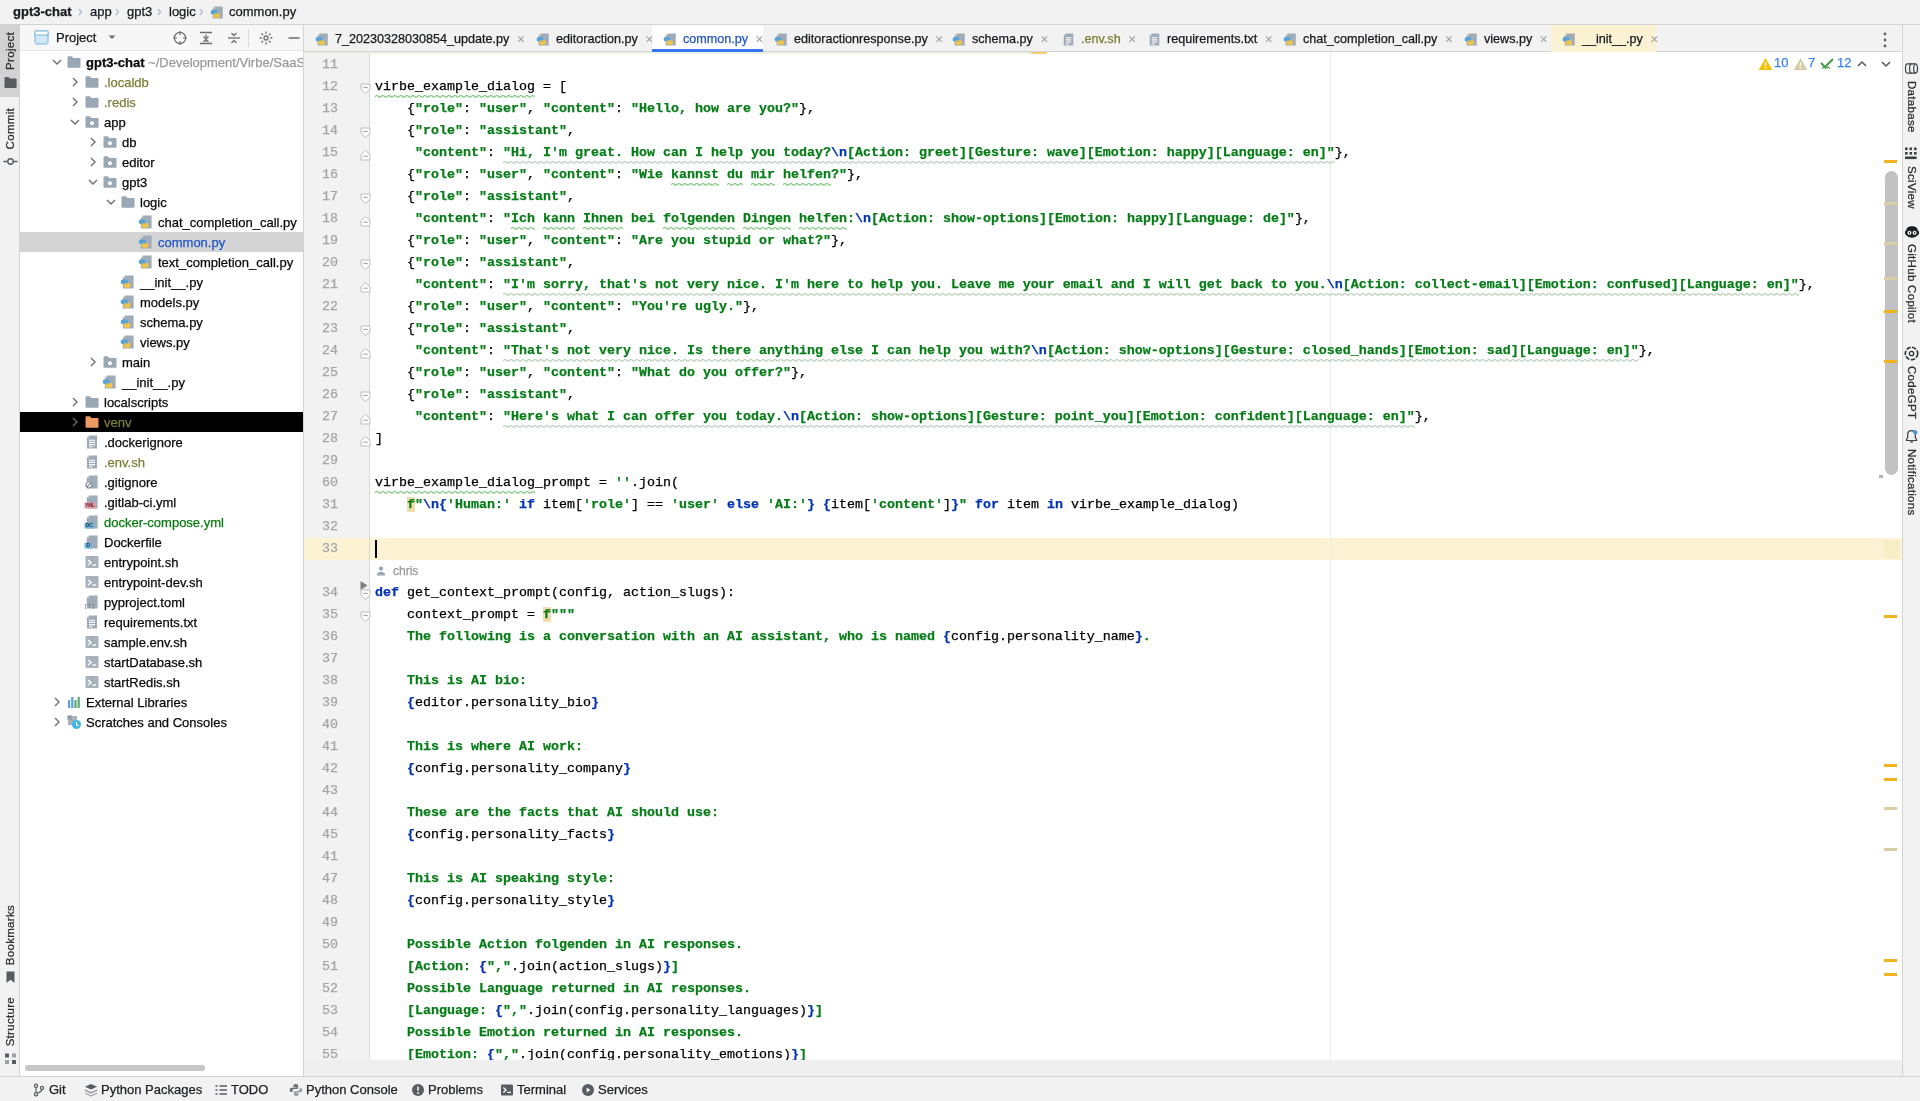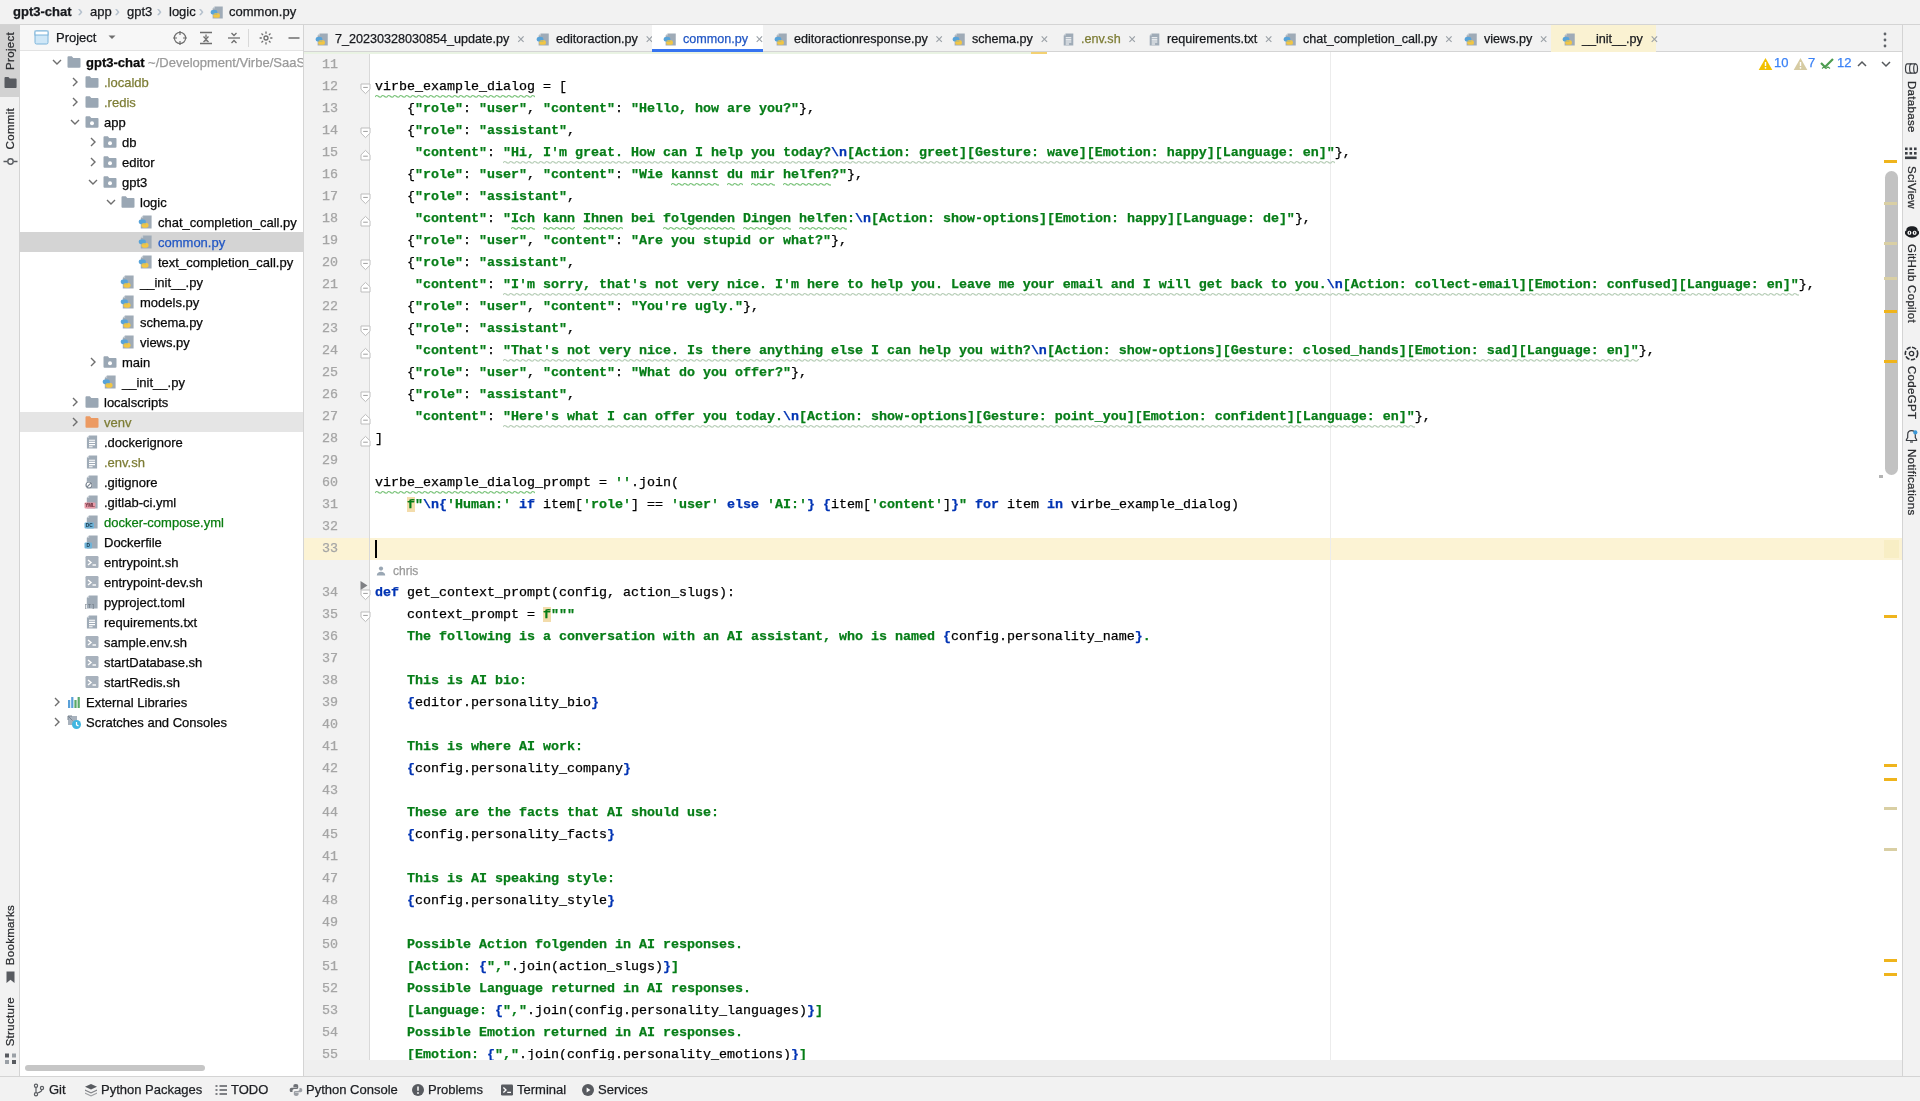--- a/index.html
+++ b/index.html
@@ -11,21 +11,21 @@
   border-right:1px solid #d4d4d4; }
 .lsitem { position:absolute; left:0; width:20px; display:flex; flex-direction:column; align-items:center; }
 .lslabel { writing-mode:vertical-rl; transform:rotate(180deg); font-size:11.5px; letter-spacing:0.3px; color:#2b2d30; }
 .lsicon { margin-top:5px; height:15px; }
 #pactive { position:absolute; left:0; top:0; width:20px; height:72px; background:#d2d2d2; }
 #panel { position:absolute; left:20px; top:25px; width:284px; height:1051px; background:#fff;
   border-right:1px solid #d4d4d4; overflow:hidden; }
 #phead { position:absolute; left:0; top:0; width:100%; height:26px; background:#f7f7f7; border-bottom:1px solid #e3e3e3; }
 .trow { position:absolute; left:0; width:284px; height:20px; font-size:13px; }
 .selrow { background:#d4d4d4; }
-.venvrow { background:#e5e5e5; }
+.venvrow { background:#000000; }
 .tchev,.ticon { position:absolute; top:2px; width:16px; height:16px; }
 .tlabel { position:absolute; top:2.5px; white-space:nowrap; color:#0a0a0a; }
 .olive { color:#7d7d35; }
 .tblue { color:#2156c4; }
 .tgreen { color:#0a7d10; }
 .tpath { color:#9a9a9a; }
 #tabbar { position:absolute; left:304px; top:25px; width:1599px; height:27px; background:#f2f2f2;
   border-bottom:1px solid #d4d4d4; }
 .tab { position:absolute; top:0; height:27px; display:flex; align-items:center; font-size:12.6px;
   color:#16181c; padding-left:11px; }

